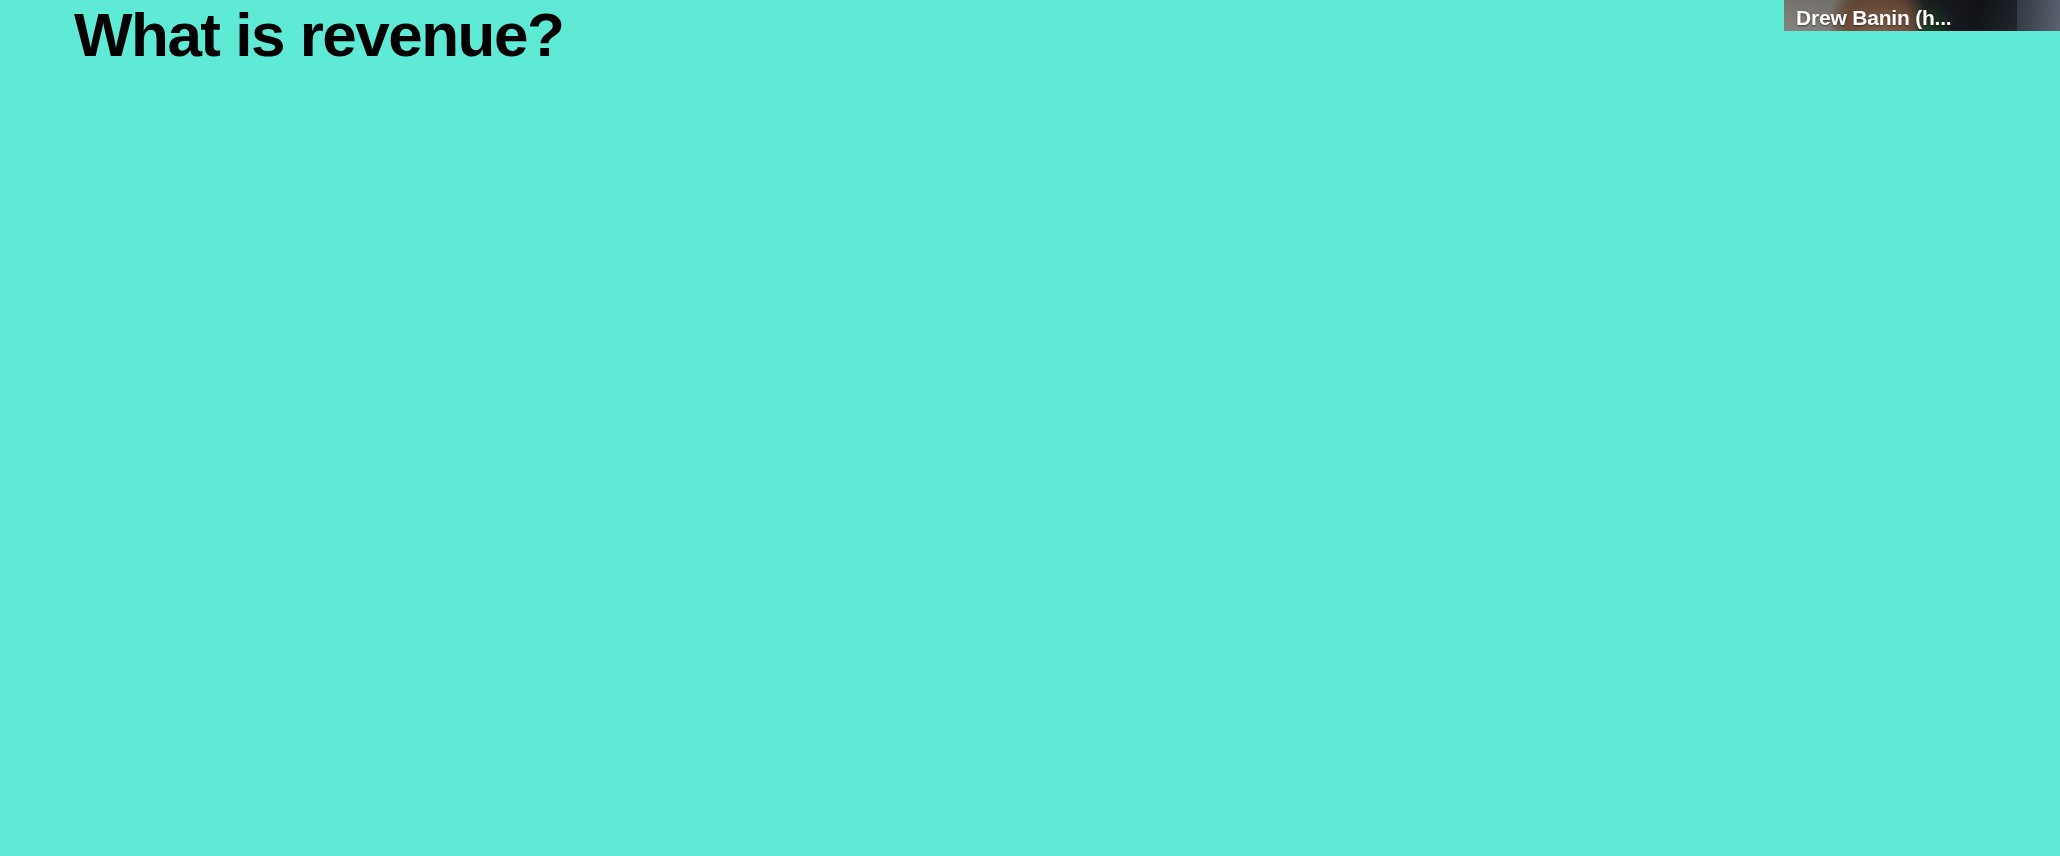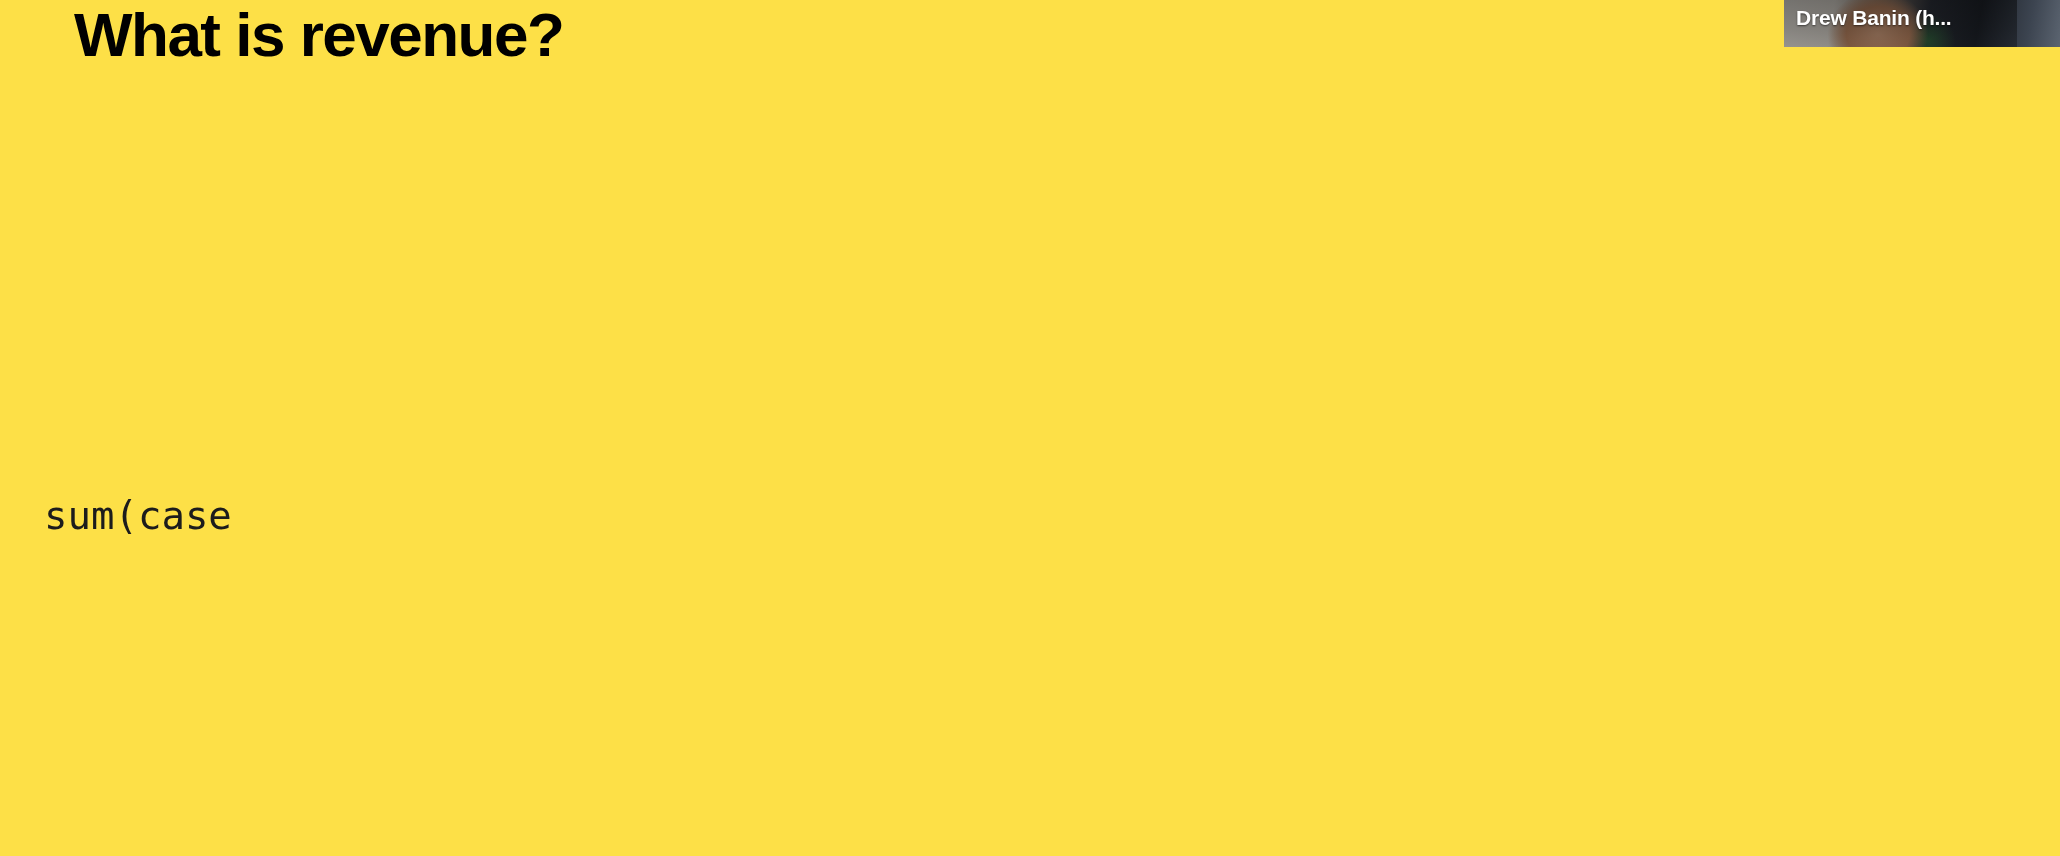--- a/index.html
+++ b/index.html
@@ -14,21 +14,21 @@
     position: relative;
     overflow: hidden;
     font-family: "Liberation Sans", sans-serif;
     -webkit-font-smoothing: antialiased;
   }
 
   
   .slide {
     position: absolute;
     inset: 0;
-    background: #fde047;
+    background: #5eead4;
   }
 
   
   .slide-title {
     position: absolute;
     left: 74px;
     top: -4px;
     font-family: "Liberation Sans", sans-serif;
     font-size: 62px;
     font-weight: bold;
@@ -60,21 +60,21 @@
     padding-left: 52px;
   }
   .tok-default { color: #1c1c1c; }
 
   
   .video-tile {
     position: absolute;
     right: 0px;
     top: 0px;
     width: 276px;
-    height: 47px;
+    height: 31px;
     overflow: hidden;
     background: #3a3a3a;
   }
   .video-feed {
     position: absolute;
     inset: 0;
     background:
       radial-gradient(ellipse 70px 60px at 34% 72%, #c89878 0%, #b07d5c 45%, rgba(176,125,92,0) 72%),
       radial-gradient(ellipse 40px 40px at 52% 88%, #2f5c3a 0%, rgba(47,92,58,0) 70%),
       linear-gradient(100deg, #d8d4cd 0%, #cfcac2 18%, #8a7d70 34%, #2b2f38 52%, #1d2128 70%, #3c4450 88%, #5b6470 100%);
@@ -101,21 +101,20 @@
   }
 </style>
 </head>
 <body>
 
 <div class="slide">
 
   <div class="slide-title">What is revenue?</div>
 
   <div class="code-block">
-    <span class="code-line tok-default">sum(case</span>
     
     
     
     
   </div>
 
   <div class="video-tile">
     <div class="video-feed"></div>
     <div class="video-name-scrim"></div>
     <div class="video-name">Drew Banin (h...</div>

